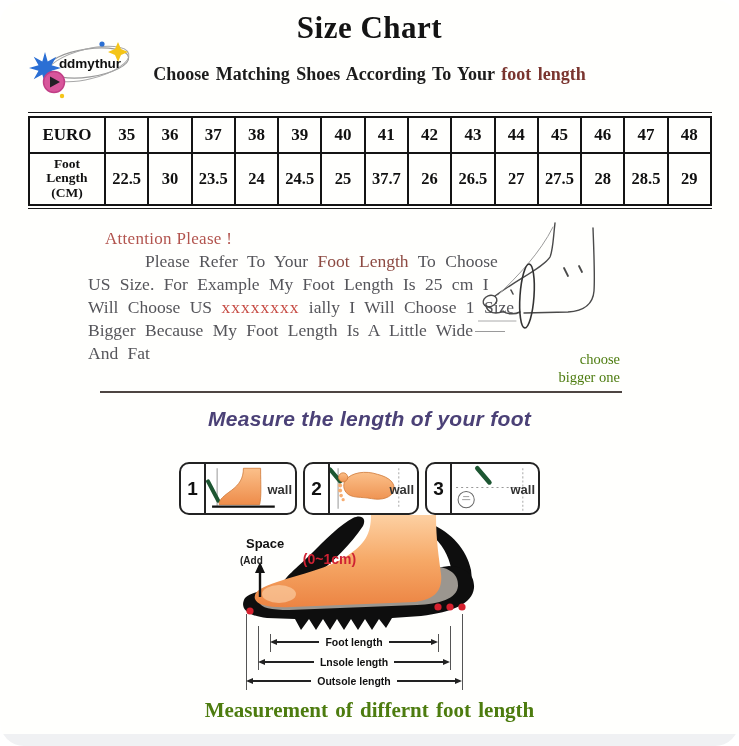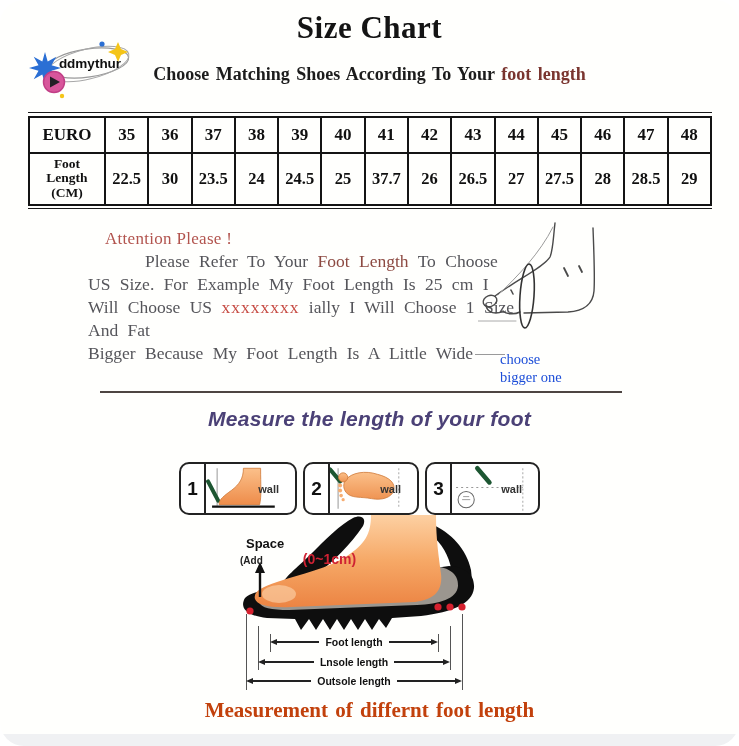--- a/index.html
+++ b/index.html
@@ -30,58 +30,58 @@
   .attn-par{top:250px;left:88px;width:460px;font-size:17.5px;line-height:23px;color:#55555a;
             word-spacing:5px;}
   .attn-par .ln{white-space:nowrap;}
   .attn-par .ind{padding-left:57px;}
   .attn-par .maroon{color:#8d4a42;}
   .attn-par .redx{color:#c64a42;letter-spacing:1px;text-align:center;}
   .pointer-line{display:inline-block;width:30px;height:1px;background:#9a9a9a;vertical-align:4px;
                 margin-left:2px;}
 
   
-  .note{top:350px;left:500px;width:120px;text-align:left;font-size:14.5px;line-height:18px;
-        color:#1d4ed8;}
+  .note{top:350px;left:500px;width:120px;text-align:right;font-size:14.5px;line-height:18px;
+        color:#4d7c0f;}
 
   .divider{top:391px;left:100px;width:522px;height:2px;background:#4d4542;}
 
   .measure-head{top:407px;left:0;width:739px;text-align:center;font-family:"Liberation Sans",sans-serif;
         font-size:21px;font-weight:bold;font-style:italic;color:#4b4176;letter-spacing:.3px;}
 
   
   .panel{position:absolute;top:462px;height:53px;border:2.5px solid #232323;border-radius:10px;
          background:#fff;display:flex;align-items:stretch;box-sizing:border-box;}
   .panel-num{width:23px;border-right:2px solid #232323;display:flex;align-items:center;
          justify-content:center;font-family:"Liberation Sans",sans-serif;font-weight:bold;
          font-size:19px;color:#111;}
   .panel-art{flex:1;}
-  .wall{position:absolute;right:16px;top:50%;transform:translateY(-50%);
-        font-family:"Liberation Sans",sans-serif;font-weight:bold;font-size:11px;color:#333;}
+  .wall{position:absolute;right:3px;top:50%;transform:translateY(-50%);
+        font-family:"Liberation Sans",sans-serif;font-weight:bold;font-size:13px;color:#333;}
 
   
   .space-label{top:536px;left:246px;font-family:"Liberation Sans",sans-serif;font-weight:bold;
         font-size:13px;color:#111;}
   .add-row{top:550px;left:240px;font-family:"Liberation Sans",sans-serif;font-weight:bold;white-space:nowrap;}
   .add-row .add{font-size:10px;color:#222;margin-top:24px;}
   .add-row .rng{font-size:14px;color:#cf2233;margin-left:40px;}
 
   
   .vguide{position:absolute;width:1px;background:#555;}
   .mrow{position:absolute;display:flex;align-items:center;height:8px;}
   .mrow .seg{flex:1;height:1.5px;background:#222;}
   .mrow .ah-l{width:0;height:0;border-top:3.5px solid transparent;border-bottom:3.5px solid transparent;
         border-right:7px solid #222;}
   .mrow .ah-r{width:0;height:0;border-top:3.5px solid transparent;border-bottom:3.5px solid transparent;
         border-left:7px solid #222;}
   .mrow .mlabel{font-family:"Liberation Sans",sans-serif;font-weight:bold;font-size:10.5px;
         color:#111;padding:0 6px;white-space:nowrap;}
 
   .bottom-caption{top:698px;left:0;width:739px;text-align:center;font-size:21px;font-weight:bold;
-        color:#c2410c;word-spacing:2px;}
+        color:#4d7c0f;word-spacing:2px;}
   .bottom-strip{top:734px;left:0;width:739px;height:12px;background:#f0f1f3;}
 </style>
 </head>
 <body>
 
 <div class="canvas">
 
   <div class="abs page-title">Size Chart</div>
 
   <svg class="abs" style="left:18px;top:38px" width="118" height="72" viewBox="0 0 118 72">
@@ -160,22 +160,22 @@
       </tr>
     </tbody>
       </table>
   </div>
 
   <div class="abs attn-head">Attention Please !</div>
   <div class="abs attn-par">
     <div class="ln ind"><span>Please Refer To Your </span><span class="maroon">Foot Length</span><span> To Choose</span></div>
     <div class="ln"><span>US Size. For Example My Foot Length Is 25 cm I</span></div>
     <div class="ln"><span>Will Choose US </span><span class="redx">xxxxxxxx</span><span> ially I Will Choose 1 Size</span></div>
+    <div class="ln"><span>Bigger Because My Foot Length Is A Little Wide</span><span class="pointer-line"></span></div>
     <div class="ln"><span>And Fat</span></div>
-    <div class="ln"><span>Bigger Because My Foot Length Is A Little Wide</span><span class="pointer-line"></span></div>
   </div>
 
   <svg class="abs" style="left:478px;top:215px" width="162" height="135" viewBox="0 0 162 135" fill="none" stroke="#4a4a4a" stroke-width="1.4" stroke-linecap="round">
     <path d="M77,8 C75,25 75,35 72,42 C66,52 40,64 17,81"></path>
     <path d="M115,13 C116,40 117,62 116,76 C115,89 106,96 90,97 L46,98"></path>
     <ellipse cx="12" cy="86" rx="7" ry="5.5" transform="rotate(-20 12 86)"></ellipse>
     <path d="M8,91 C10,98 18,100 25,96 C28,99 36,100 42,97"></path>
     <path d="M20,80 C40,61 62,38 75,12" stroke="#9b9b9b" stroke-width="1"></path>
     <ellipse cx="49" cy="81" rx="7" ry="32" transform="rotate(4 49 81)" stroke="#333" stroke-width="1.6"></ellipse>
     <path d="M86,53 l4,8" stroke-width="1.8"></path>

